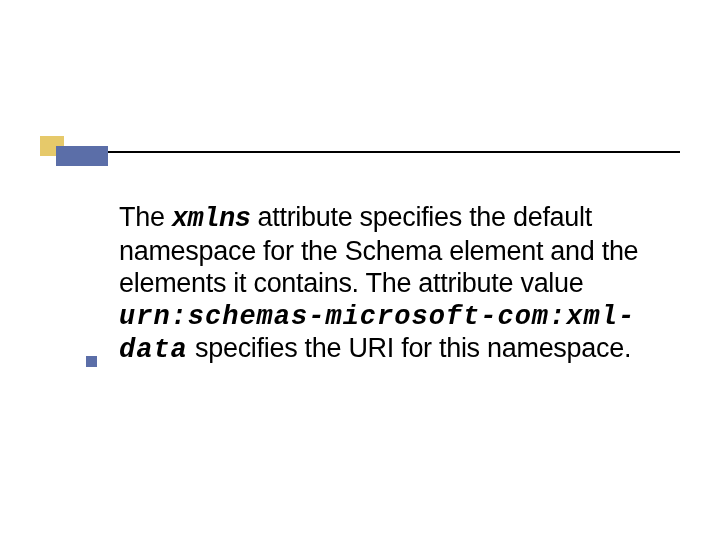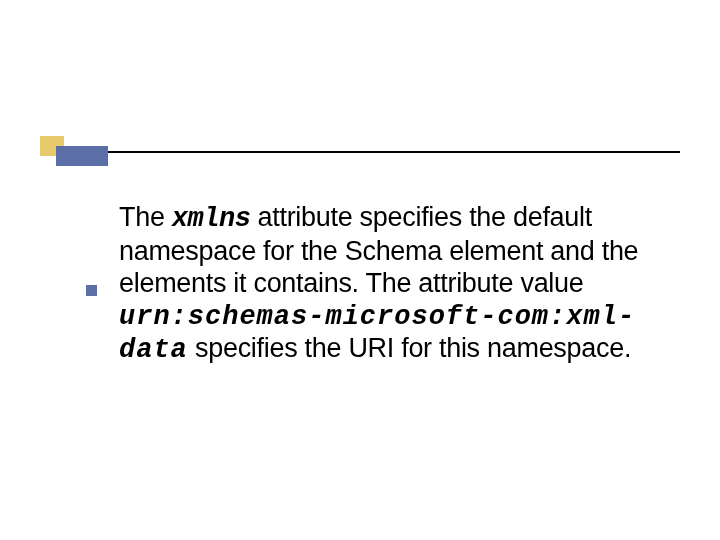--- a/index.html
+++ b/index.html
@@ -48,21 +48,21 @@
     margin-left: 0;
   }
   .content {
     position: absolute;
     top: 202px;
     left: 86px;
     right: 60px;
   }
   .bullet-row {
     display: flex;
-    align-items: center;
+    align-items: flex-end;
   }
   .bullet {
     width: 11px;
     height: 11px;
     background: #5b6ea8;
     flex-shrink: 0;
     margin-top: 12px;
     margin-right: 22px;
   }
   .body-text {

